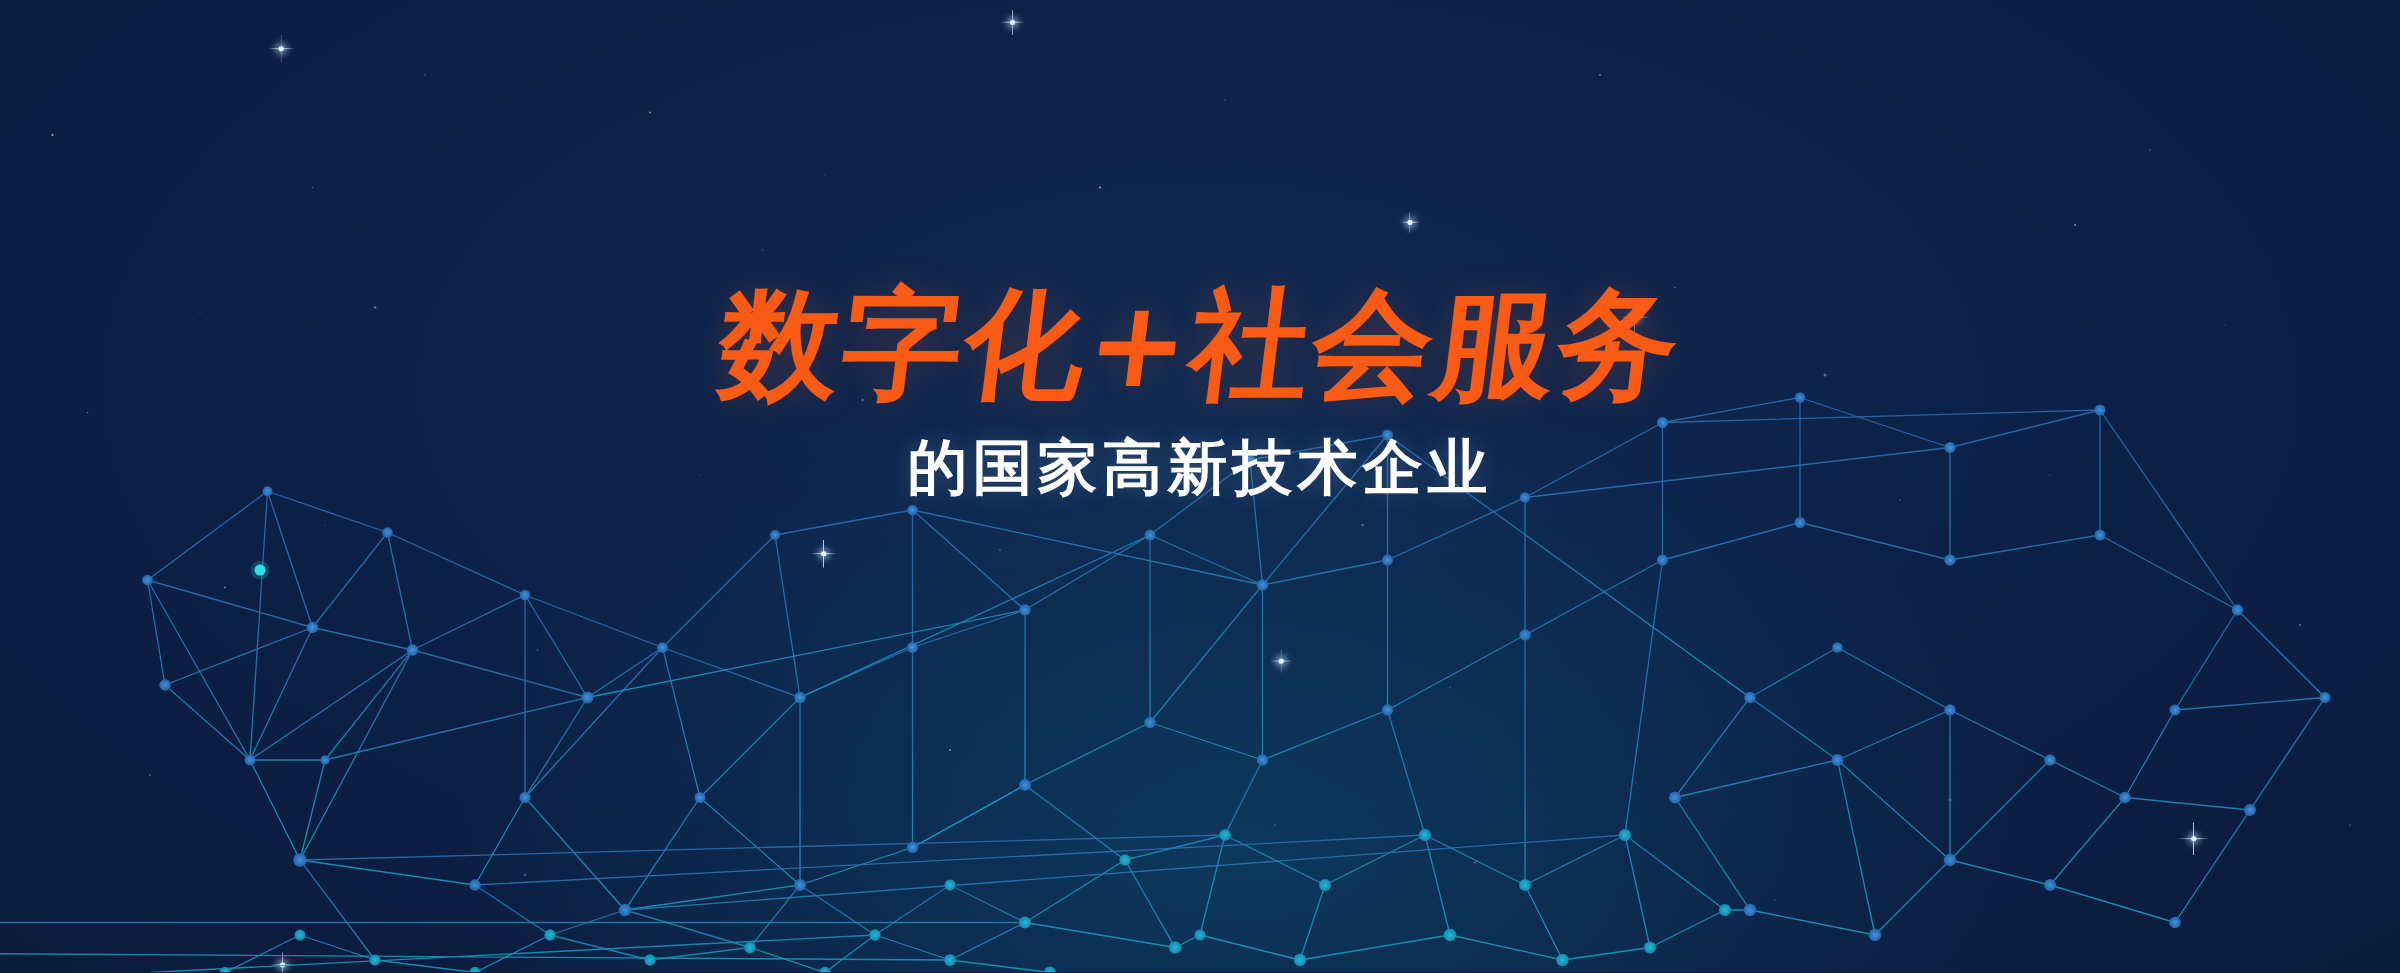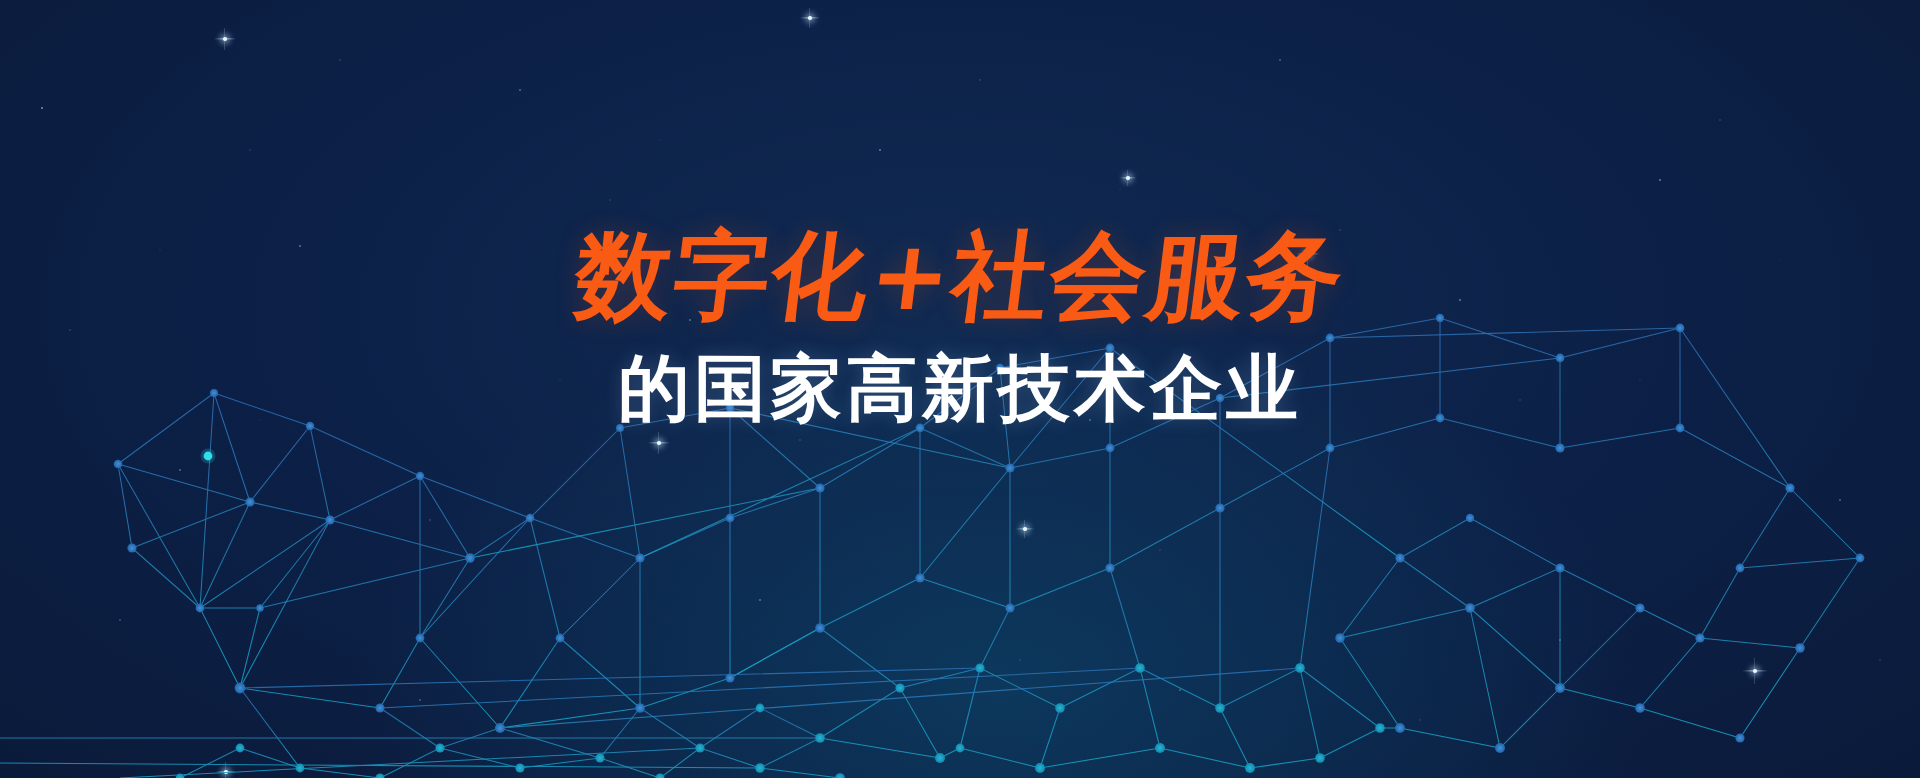--- a/index.html
+++ b/index.html
@@ -106,21 +106,21 @@
     line-height:1.0;
     letter-spacing:2px;
     color:#F95A14;
     transform:skewX(-7deg);
     white-space:nowrap;
     text-shadow:0 0 26px rgba(249,90,20,.20);
   }
   .subline {
     font-family:"DejaVu Serif", serif;
     font-weight:700;
-    font-size:72px;
+    font-size:48px;
     line-height:1.1;
     letter-spacing:4px;
     color:#ffffff;
     margin-top:24px;
     white-space:nowrap;
     text-shadow:0 0 18px rgba(170,210,255,.22);
   }
 </style>
 </head>
 <body>

